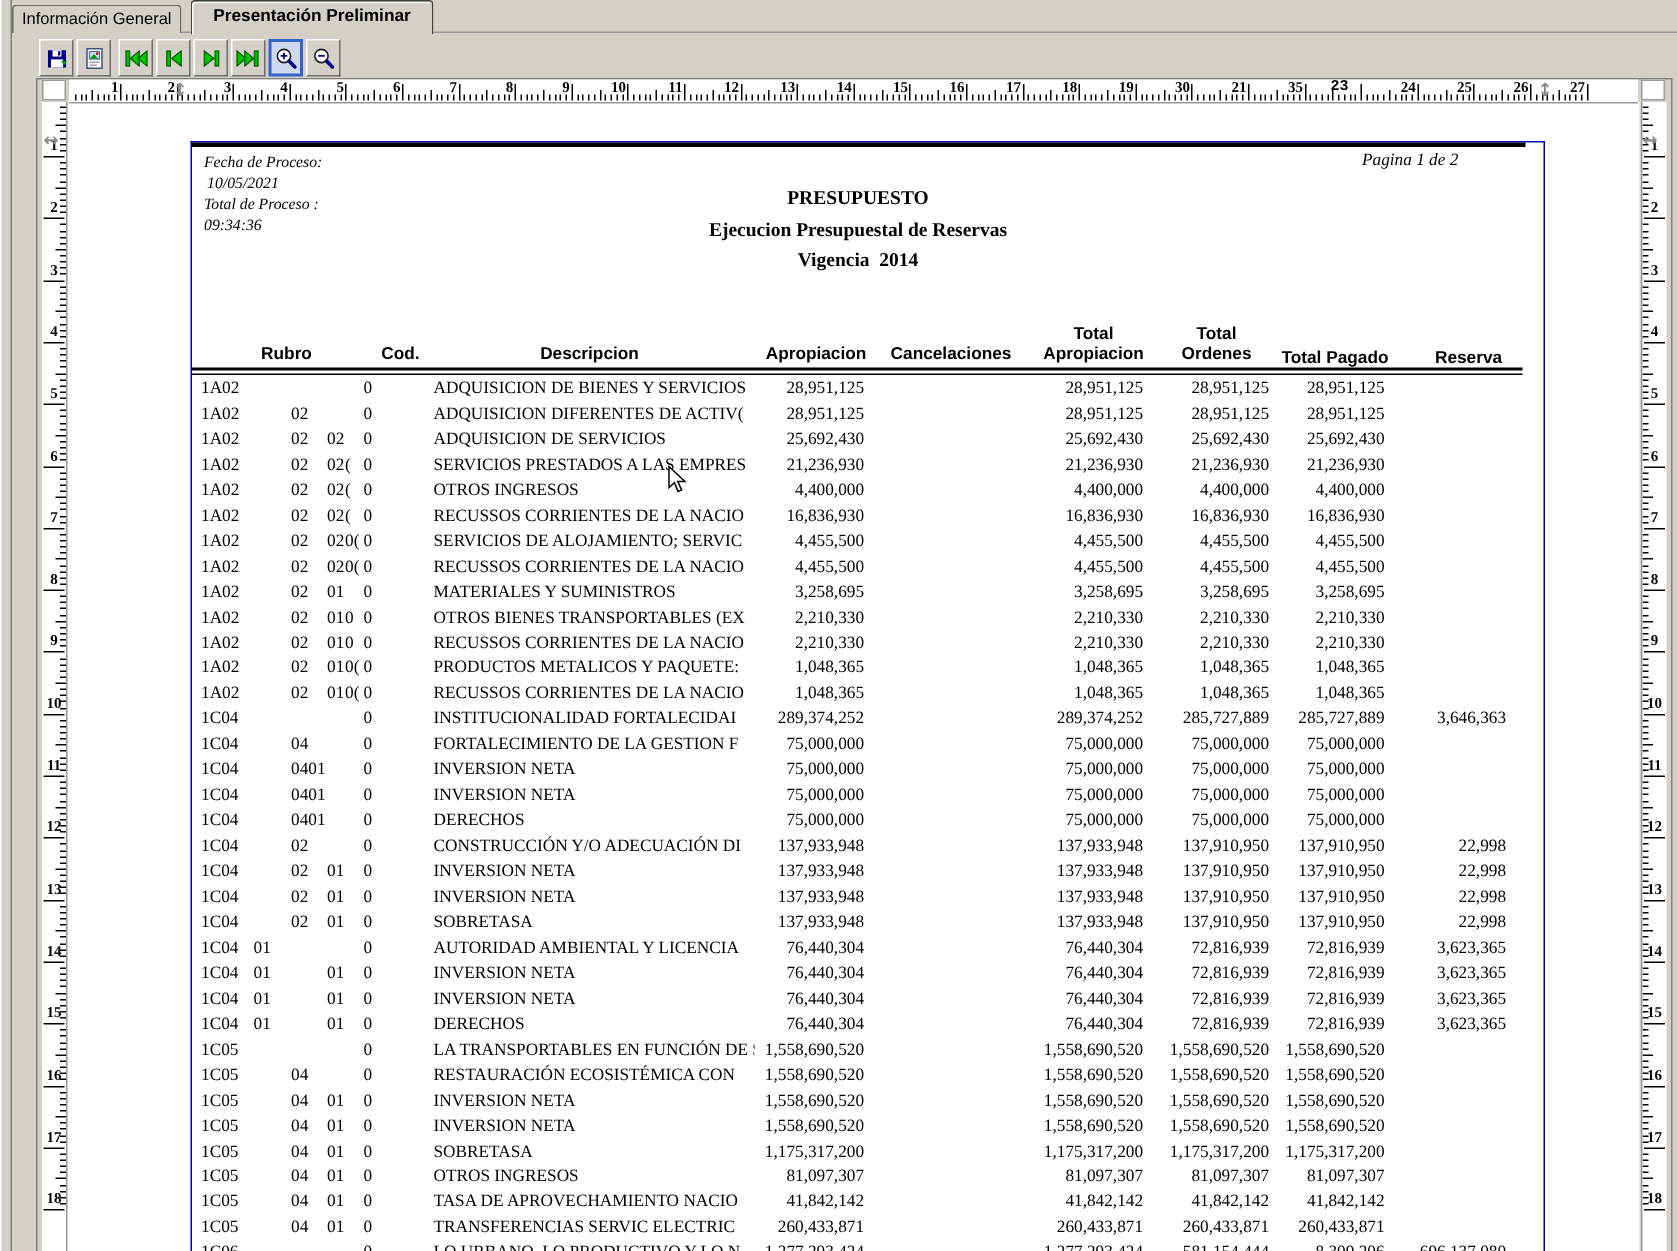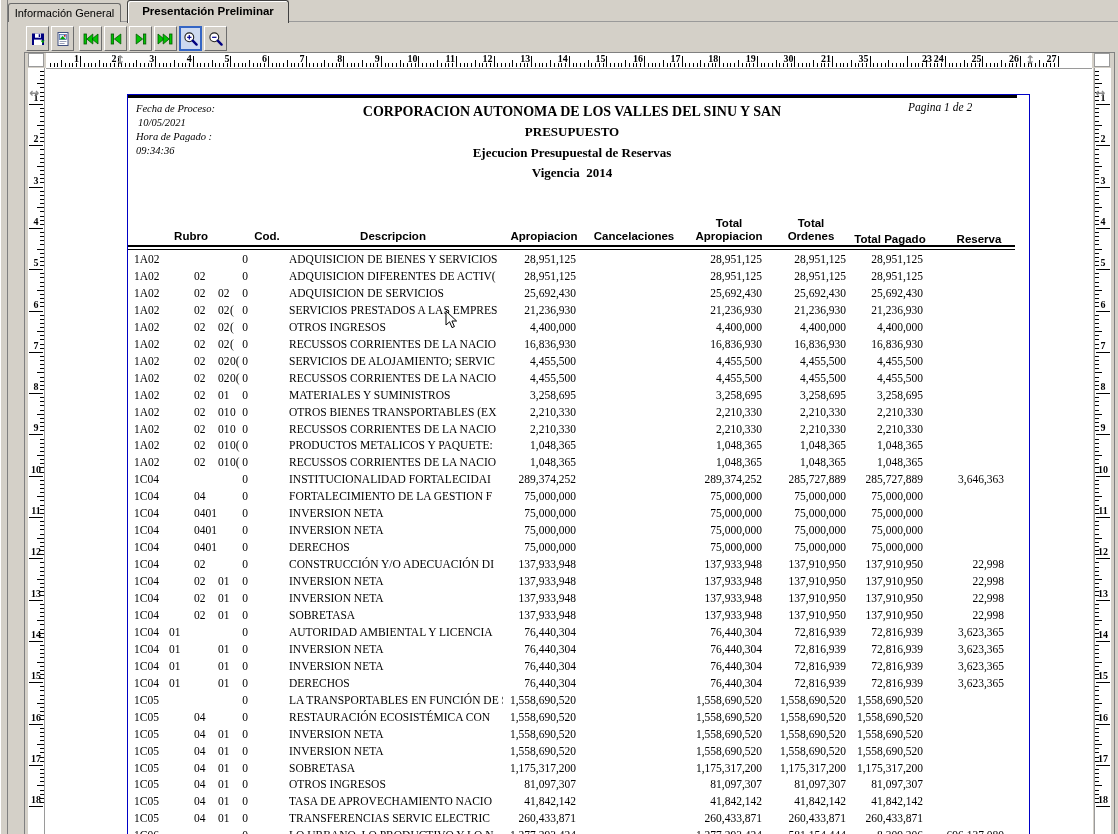--- a/index.html
+++ b/index.html
@@ -159,24 +159,23 @@
 </div>
 
 <div class="preview-box"></div>
 
 <div class="canvas">
   <div class="page" style="left:82px;top:26px;">
     <div class="topline"></div>
 
     <div class="meta" style="left:8px;top:8px;">Fecha de Proceso:</div>
     <div class="meta" style="left:10px;top:22px;">10/05/2021</div>
-    <div class="meta" style="left:8px;top:36px;">Hora de Pagado :</div>
+    <div class="meta" style="left:8px;top:36px;">Total de Proceso :</div>
     <div class="meta" style="left:8px;top:50px;">09:34:36</div>
 
-    <div class="rtitle" style="top:9px;font-size:14px;">CORPORACION AUTONOMA DE LOS VALLES DEL SINU Y SAN</div>
     <div class="rtitle" style="top:29px;font-size:13px;">PRESUPUESTO</div>
     <div class="rtitle" style="top:50px;font-size:13px;">Ejecucion Presupuestal de Reservas</div>
     <div class="rtitle" style="top:70px;font-size:13px;">Vigencia  2014</div>
 
     <div class="pagelabel" style="left:780px;top:6px;">Pagina 1 de 2</div>
 
     <div class="chead" style="left:63px;top:135px;">Rubro</div>
     <div class="chead" style="left:139px;top:135px;">Cod.</div>
     <div class="chead" style="left:265px;top:135px;">Descripcion</div>
     <div class="chead" style="left:416px;top:135px;">Apropiacion</div>
@@ -871,21 +870,21 @@
     <div class="rlabelh" style="left: 464.2px;">13</div>
     <div class="rlabelh" style="left: 501.8px;">14</div>
     <div class="rlabelh" style="left: 539.4px;">15</div>
     <div class="rlabelh" style="left: 577px;">16</div>
     <div class="rlabelh" style="left: 614.6px;">17</div>
     <div class="rlabelh" style="left: 652.2px;">18</div>
     <div class="rlabelh" style="left: 689.8px;">19</div>
     <div class="rlabelh" style="left: 727.4px;">30</div>
     <div class="rlabelh" style="left: 765px;">21</div>
     <div class="rlabelh" style="left: 802.6px;">35</div>
-    <div class="rlabelh" style="left: 866px;">23</div>
+    <div class="rlabelh" style="left: 833px; font-family: Liberation Mono, monospace;">23</div>
     <div class="rlabelh" style="left: 877.8px;">24</div>
     <div class="rlabelh" style="left: 915.4px;">25</div>
     <div class="rlabelh" style="left: 953px;">26</div>
     <div class="rlabelh" style="left: 990.6px;">27</div>
   </div>
 <div class="ruler ruler-left" id="rulerLeft">
     <div class="tickh" style="top: 2.96px; width: 4px; right: 0px;"></div>
     <div class="tickh" style="top: 7.09px; width: 4px; right: 0px;"></div>
     <div class="tickh" style="top: 11.22px; width: 4px; right: 0px;"></div>
     <div class="tickh" style="top: 15.35px; width: 7px; right: 0px;"></div>

